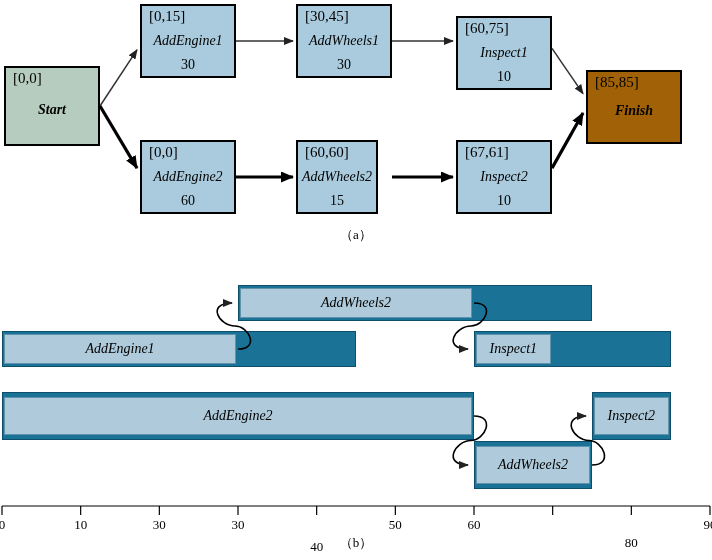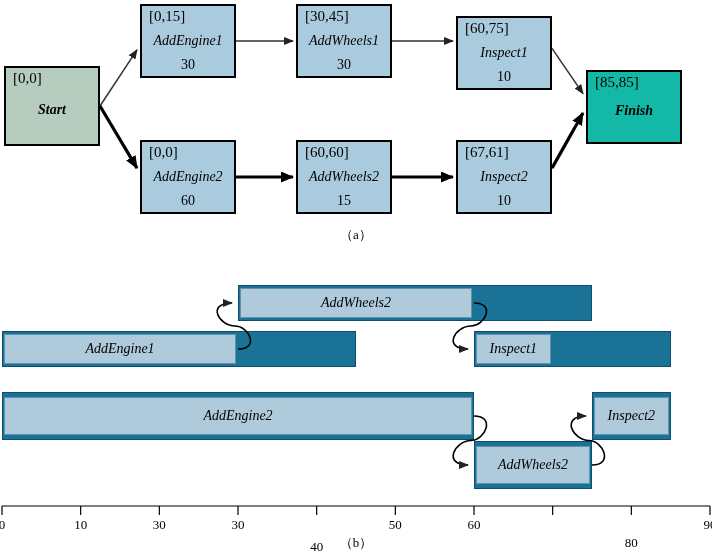--- a/index.html
+++ b/index.html
@@ -34,21 +34,21 @@
   }
   .node .dur{
     position:absolute;left:0;right:0;bottom:3px;
     text-align:center;font-size:14px;
   }
   .node.terminal .nm{
     top:50%;transform:translateY(-25%);
     font-weight:bold;
   }
   .node.start{background:#b6ccbe;}
-  .node.finish{background:#14b8a6;}
+  .node.finish{background:#a16207;}
 
   .caption{
     position:absolute;
     width:100%;text-align:center;
     font-size:13px;
     font-family:"Liberation Serif",serif;
   }
 
   
   .bar-float{
@@ -99,21 +99,21 @@
       <div class="node" style="left: 456px; top: 16px; width: 96px; height: 74px;">
         <div class="early">[60,75]</div>
         <div class="nm">Inspect1</div>
         <div class="dur">10</div>
       </div>
       <div class="node" style="left: 140px; top: 140px; width: 96px; height: 74px;">
         <div class="early">[0,0]</div>
         <div class="nm">AddEngine2</div>
         <div class="dur">60</div>
       </div>
-      <div class="node" style="left: 296px; top: 140px; width: 96px; height: 74px;">
+      <div class="node" style="left: 296px; top: 140px; width: 82px; height: 74px;">
         <div class="early">[60,60]</div>
         <div class="nm">AddWheels2</div>
         <div class="dur">15</div>
       </div>
       <div class="node" style="left: 456px; top: 140px; width: 96px; height: 74px;">
         <div class="early">[67,61]</div>
         <div class="nm">Inspect2</div>
         <div class="dur">10</div>
       </div>
       <div class="node finish terminal" style="left: 586px; top: 70px; width: 96px; height: 74px;">

